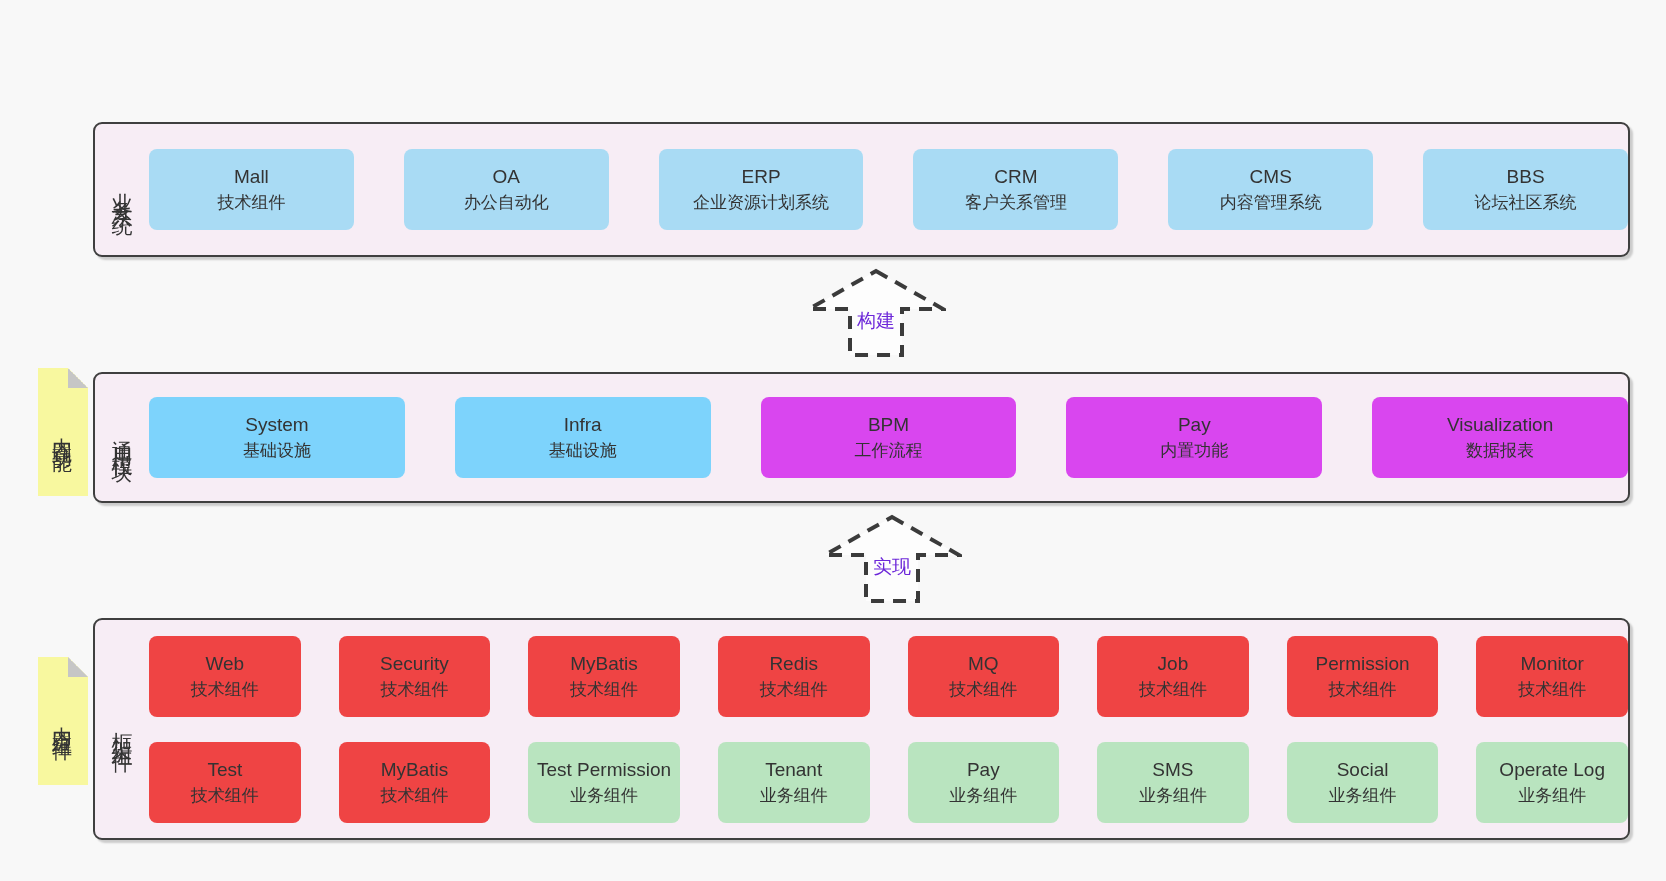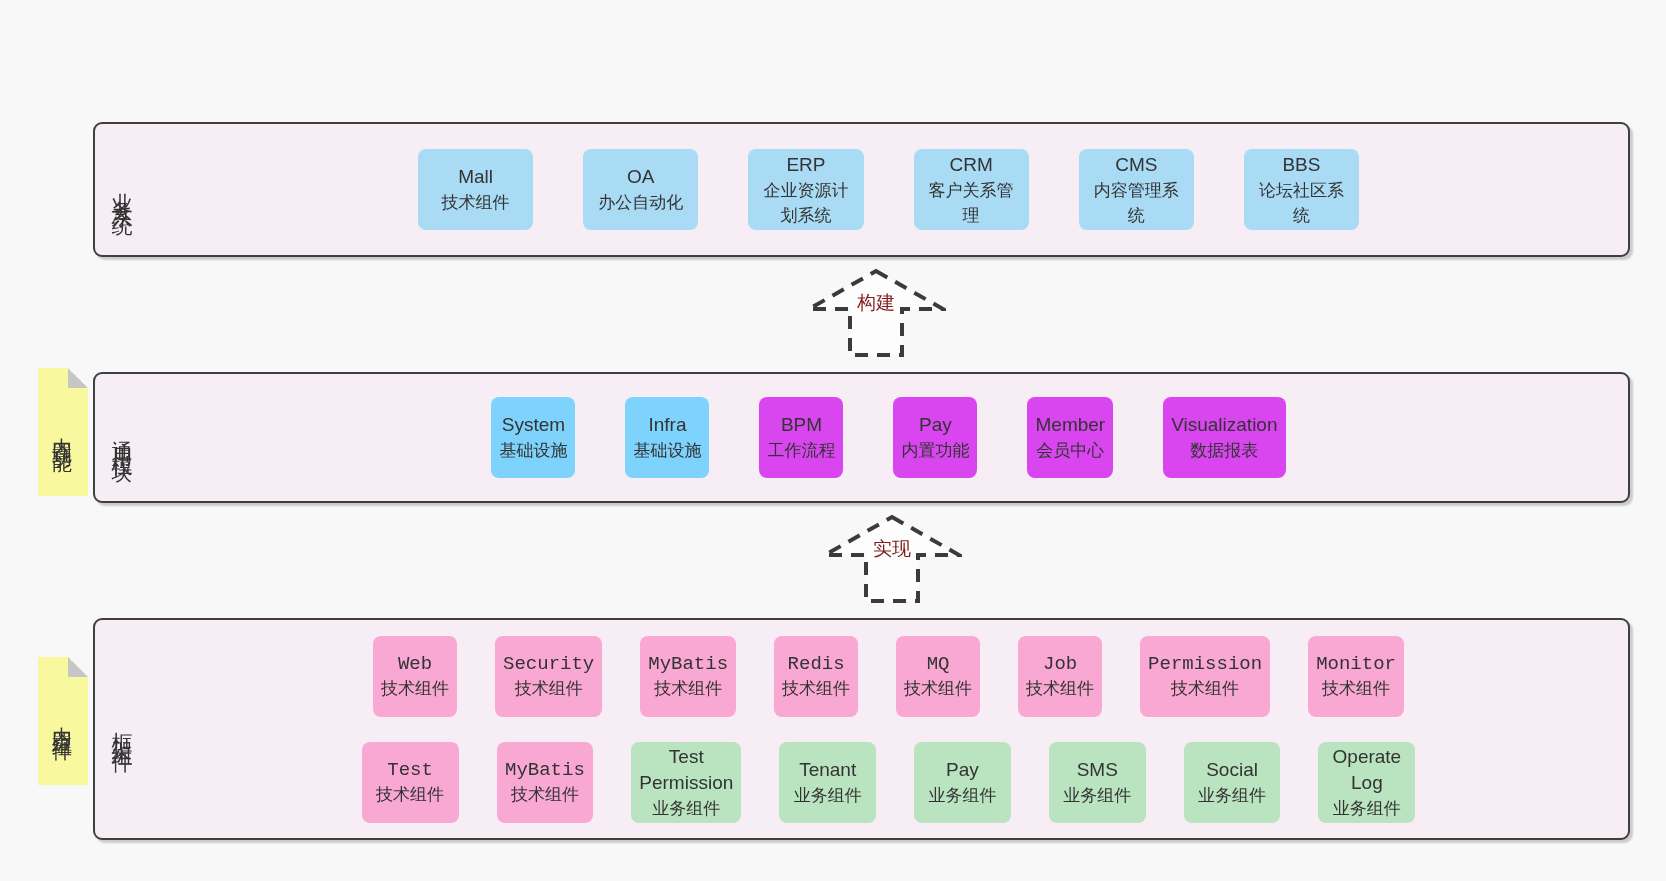--- a/index.html
+++ b/index.html
@@ -17,35 +17,35 @@
     box-shadow:3px 3px 2px rgba(0,0,0,0.18);
   }
   .layer-1{top:122px;height:135px;}
   .layer-2{top:372px;height:131px;}
   .layer-3{top:618px;height:222px;}
   .layer-label{
     flex:0 0 54px;display:flex;align-items:center;justify-content:center;
     writing-mode:vertical-rl;text-orientation:upright;
     font-size:21px;letter-spacing:7px;color:#333;
   }
-  .rows{flex:1;display:flex;flex-direction:column;justify-content:center;gap:25px;align-items:center;}
+  .rows{flex:1;display:flex;flex-direction:column;justify-content:center;gap:25px;}
   .row{display:flex;height:81px;}
   .layer-1 .row,.layer-2 .row{gap:50px;}
   .layer-3 .row{gap:38px;}
   .box{
     flex:1;border-radius:8px;
     display:flex;flex-direction:column;align-items:center;justify-content:center;
     text-align:center;padding:4px 8px;box-sizing:border-box;
   }
   .box-title{font-size:19px;line-height:26px;}
   .box-subtitle{font-size:17px;line-height:25px;}
   [data-variant="blue"]{background:#a9dbf4;}
   [data-variant="red"]{background:#7dd3fc;}
   [data-variant="pink"]{background:#d946ef;}
-  [data-variant="green"]{background:#f9a8d4;font-family:Liberation Mono, monospace;}
+  [data-variant="green"]{background:#ef4444;}
   [data-variant="lightgreen"]{background:#b9e4bf;}
 
   .note{
     position:absolute;left:38px;width:50px;height:128px;
     background:#f8f89f;
     clip-path:polygon(0 0,calc(100% - 20px) 0,100% 20px,100% 100%,0 100%);
     display:flex;align-items:center;justify-content:center;
   }
   .note-1{top:368px;}
   .note-2{top:657px;}
@@ -56,22 +56,22 @@
   .note-label{
     writing-mode:vertical-rl;text-orientation:upright;
     font-size:20px;letter-spacing:5px;color:#333;
   }
 
   .arrow{position:absolute;width:140px;height:90px;}
   .arrow-1{left:806px;top:268px;}
   .arrow-2{left:822px;top:514px;}
   .arrow svg{display:block;width:100%;height:100%;}
   .arrow-label{
-    position:absolute;left:50%;top:24px;transform:translateX(-50%);
-    font-size:19px;line-height:22px;color:#7f1d1d;
+    position:absolute;left:50%;top:42px;transform:translateX(-50%);
+    font-size:19px;line-height:22px;color:#6d28d9;
     background:#fdfdfd;padding:0 2px;white-space:nowrap;
   }
 </style>
 </head>
 <body>
 
 <div>
 
   <div class="layer layer-1">
     <div class="layer-label">业务系统</div>
@@ -130,24 +130,20 @@
         </div>
         <div class="box" data-variant="pink">
           <div class="box-title">BPM</div>
           <div class="box-subtitle">工作流程</div>
         </div>
         <div class="box" data-variant="pink">
           <div class="box-title">Pay</div>
           <div class="box-subtitle">内置功能</div>
         </div>
         <div class="box" data-variant="pink">
-          <div class="box-title">Member</div>
-          <div class="box-subtitle">会员中心</div>
-        </div>
-        <div class="box" data-variant="pink">
           <div class="box-title">Visualization</div>
           <div class="box-subtitle">数据报表</div>
         </div>
       </div>
     </div>
   </div>
 
   <div class="arrow arrow-2">
     <svg viewBox="0 0 140 90">
       <path d="M70,3 L137,41 L96,41 L96,87 L44,87 L44,41 L3,41 Z" fill="#fdfdfd" stroke="#3b3b3b" stroke-width="4" stroke-dasharray="13 9"></path>

